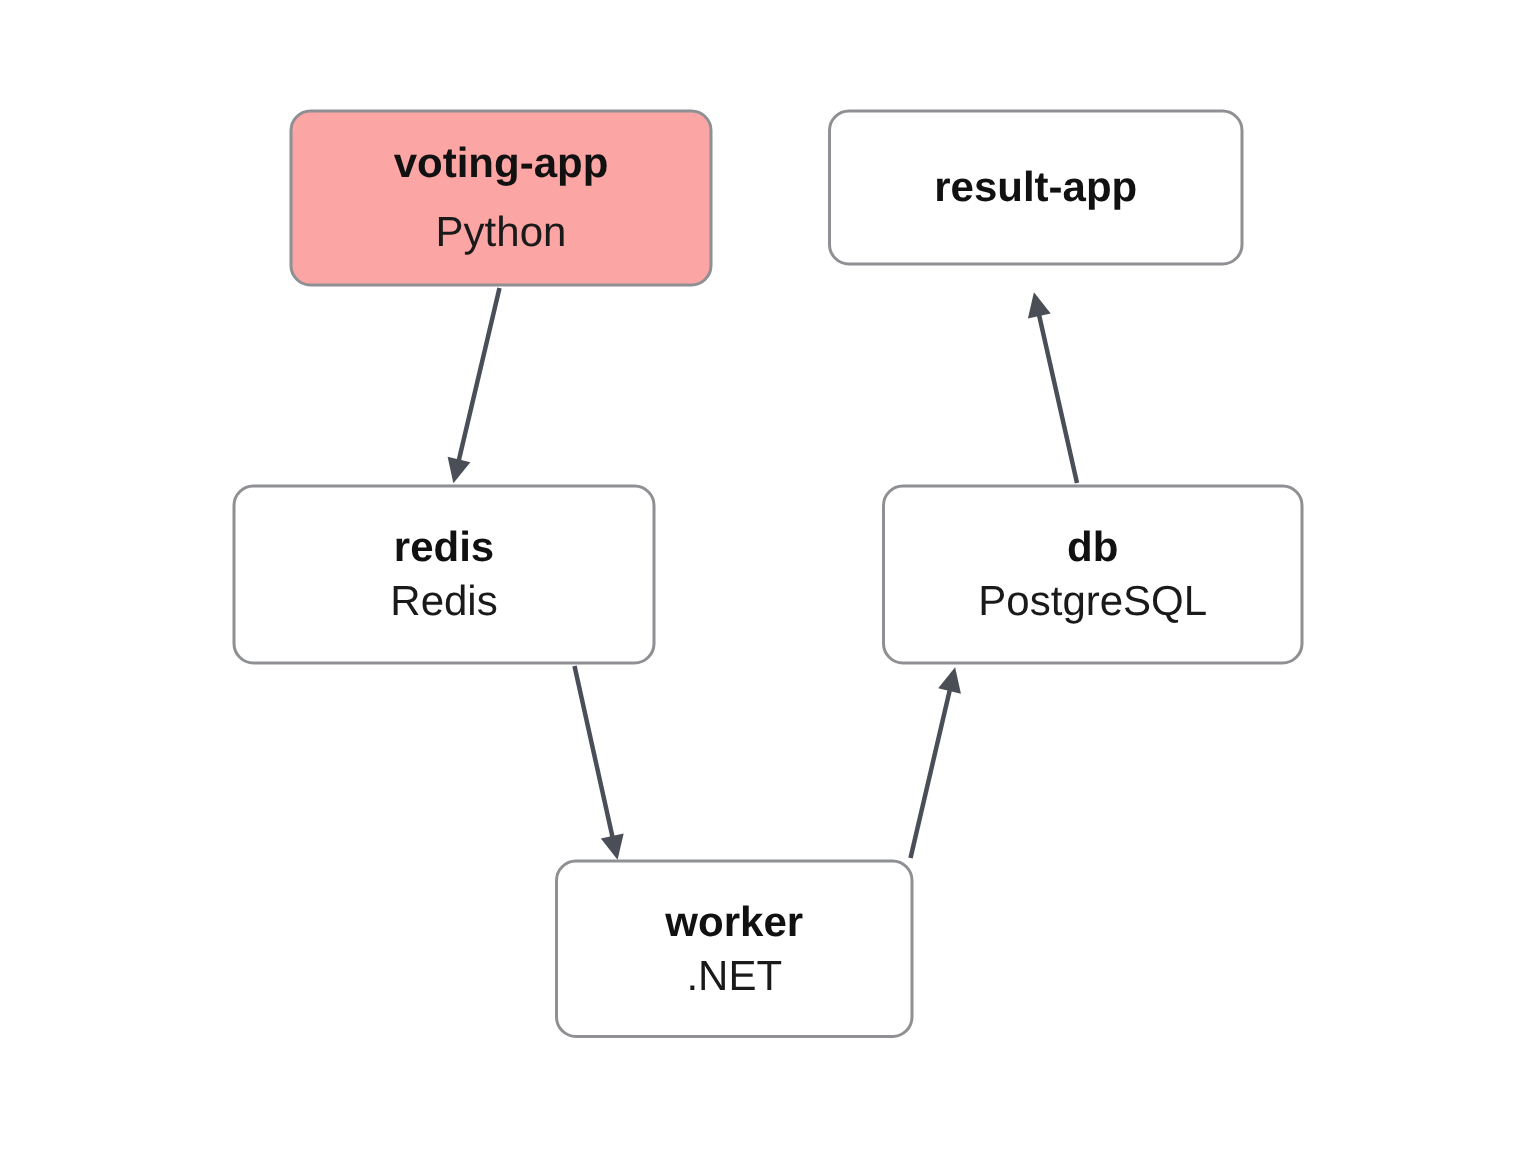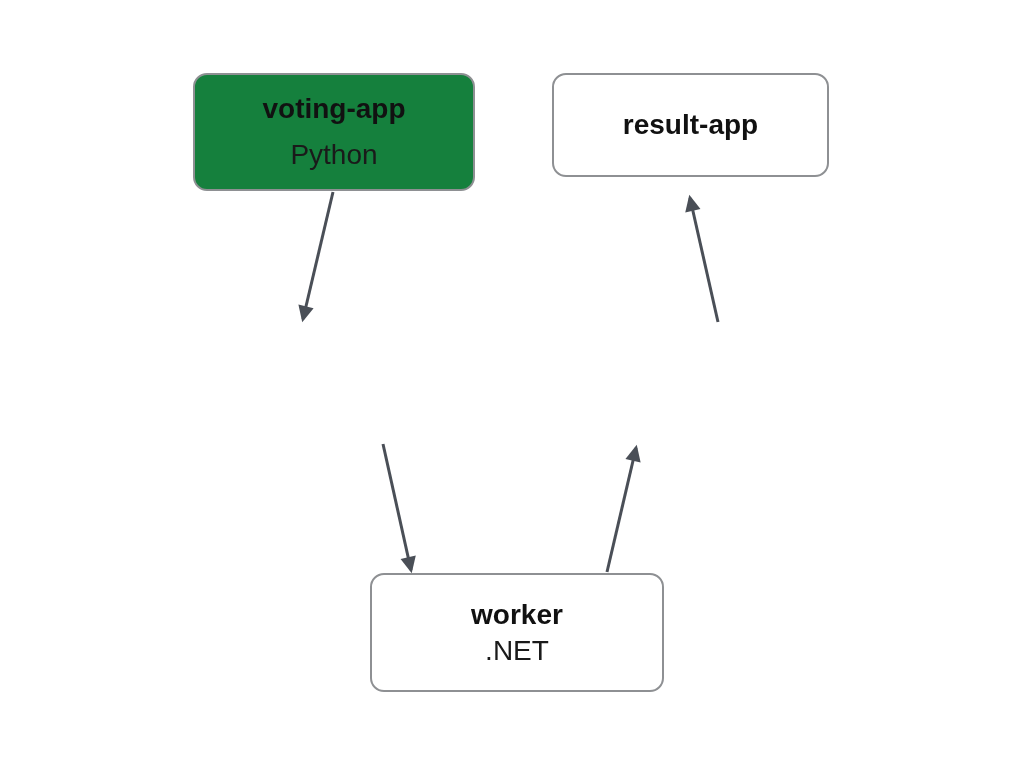--- a/index.html
+++ b/index.html
@@ -40,48 +40,56 @@
     font-weight: 400;
     color: #1a1a1a;
     line-height: 36px;
     text-align: right;
   }
   
   .node-voting-app { left: 193px; top: 73px;  width: 282px; height: 118px; }
   .node-result-app { left: 552px; top: 73px;  width: 277px; height: 104px; }
   .node-redis      { left: 155px; top: 323px; width: 282px; height: 120px; }
   .node-db         { left: 588px; top: 323px; width: 281px; height: 120px; }
-  .node-worker     { left: 370px; top: 573px; width: 294px; height: 119px; }
+  .node-worker     { left: 370px; top: 573px; width: 239px; height: 119px; }
 </style>
 </head>
 <body>
 
 <div class="canvas" style="background: rgb(255, 255, 255);">
 
   <svg class="edges-layer" viewBox="0 0 1024 768" xmlns="http://www.w3.org/2000/svg">
     <defs>
       <marker id="arrowhead" viewBox="0 0 12 12" refX="9" refY="6" markerWidth="6.5" markerHeight="6.5" orient="auto" markerUnits="strokeWidth">
         <path d="M1,1.2 L11,6 L1,10.8 Z" fill="#4a4f57"></path>
       </marker>
     </defs>
   <line x1="333" y1="192" x2="303" y2="319" stroke="#4a4f57" stroke-width="3" marker-end="url(#arrowhead)"></line>
       <line x1="383" y1="444" x2="411" y2="570" stroke="#4a4f57" stroke-width="3" marker-end="url(#arrowhead)"></line>
       <line x1="607" y1="572" x2="636" y2="448" stroke="#4a4f57" stroke-width="3" marker-end="url(#arrowhead)"></line>
       <line x1="718" y1="322" x2="690" y2="198" stroke="#4a4f57" stroke-width="3" marker-end="url(#arrowhead)"></line>
     </svg>
 
-  <div class="node node-voting-app" style="border-color: rgb(142, 144, 147); background: #15803d; gap: 10px;">
+  <div class="node node-voting-app" style="border-color: rgb(142, 144, 147); background: #fca5a5; gap: 10px;">
     <div class="node-title">voting-app</div>
     <div class="node-sub">Python</div>
   </div>
 
   <div class="node node-result-app" style="border-color: rgb(142, 144, 147); background: rgb(255, 255, 255);">
     <div class="node-title">result-app</div>
   </div>
 
+  <div class="node node-redis" style="border-color: rgb(142, 144, 147); background: rgb(255, 255, 255);">
+    <div class="node-title">redis</div>
+    <div class="node-sub">Redis</div>
+  </div>
 
+  <div class="node node-db" style="border-color: rgb(142, 144, 147); background: rgb(255, 255, 255);">
+    <div class="node-title">db</div>
+    <div class="node-sub">PostgreSQL</div>
+  </div>
 
   <div class="node node-worker" style="border-color: rgb(142, 144, 147); background: rgb(255, 255, 255);">
     <div class="node-title">worker</div>
     <div class="node-sub">.NET</div>
   </div>
 
 </div>
 
 </body></html>

